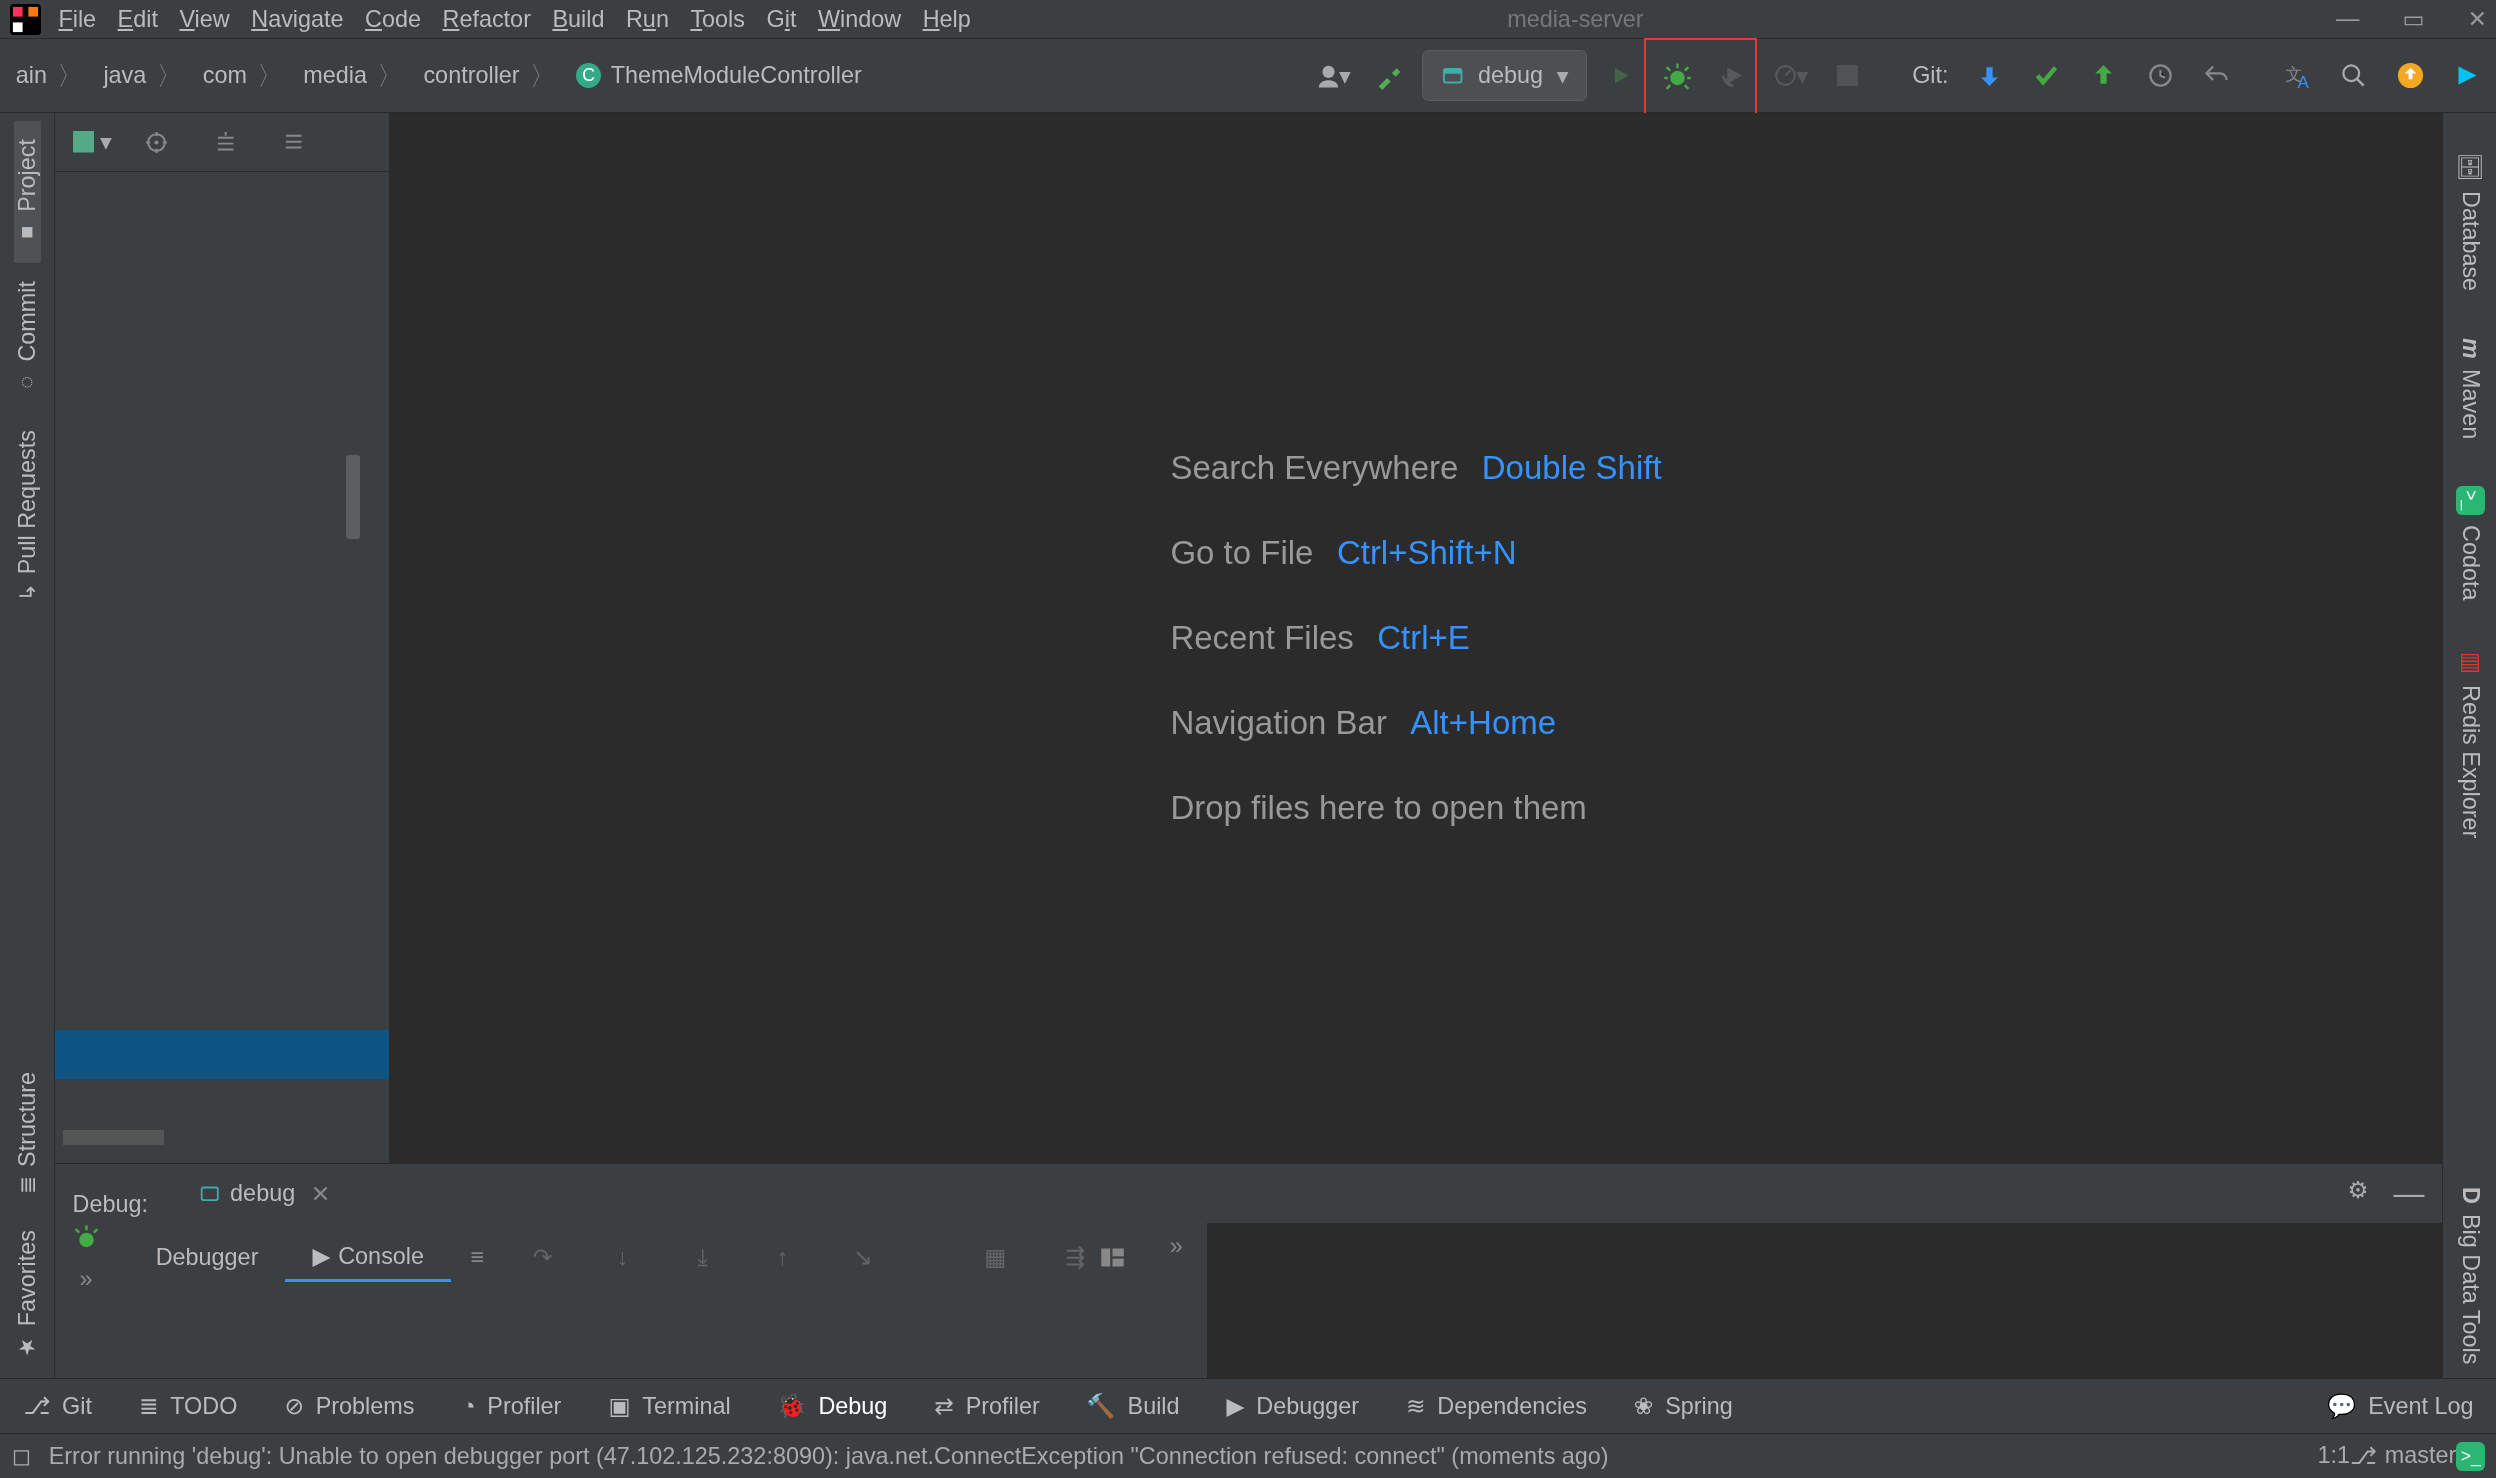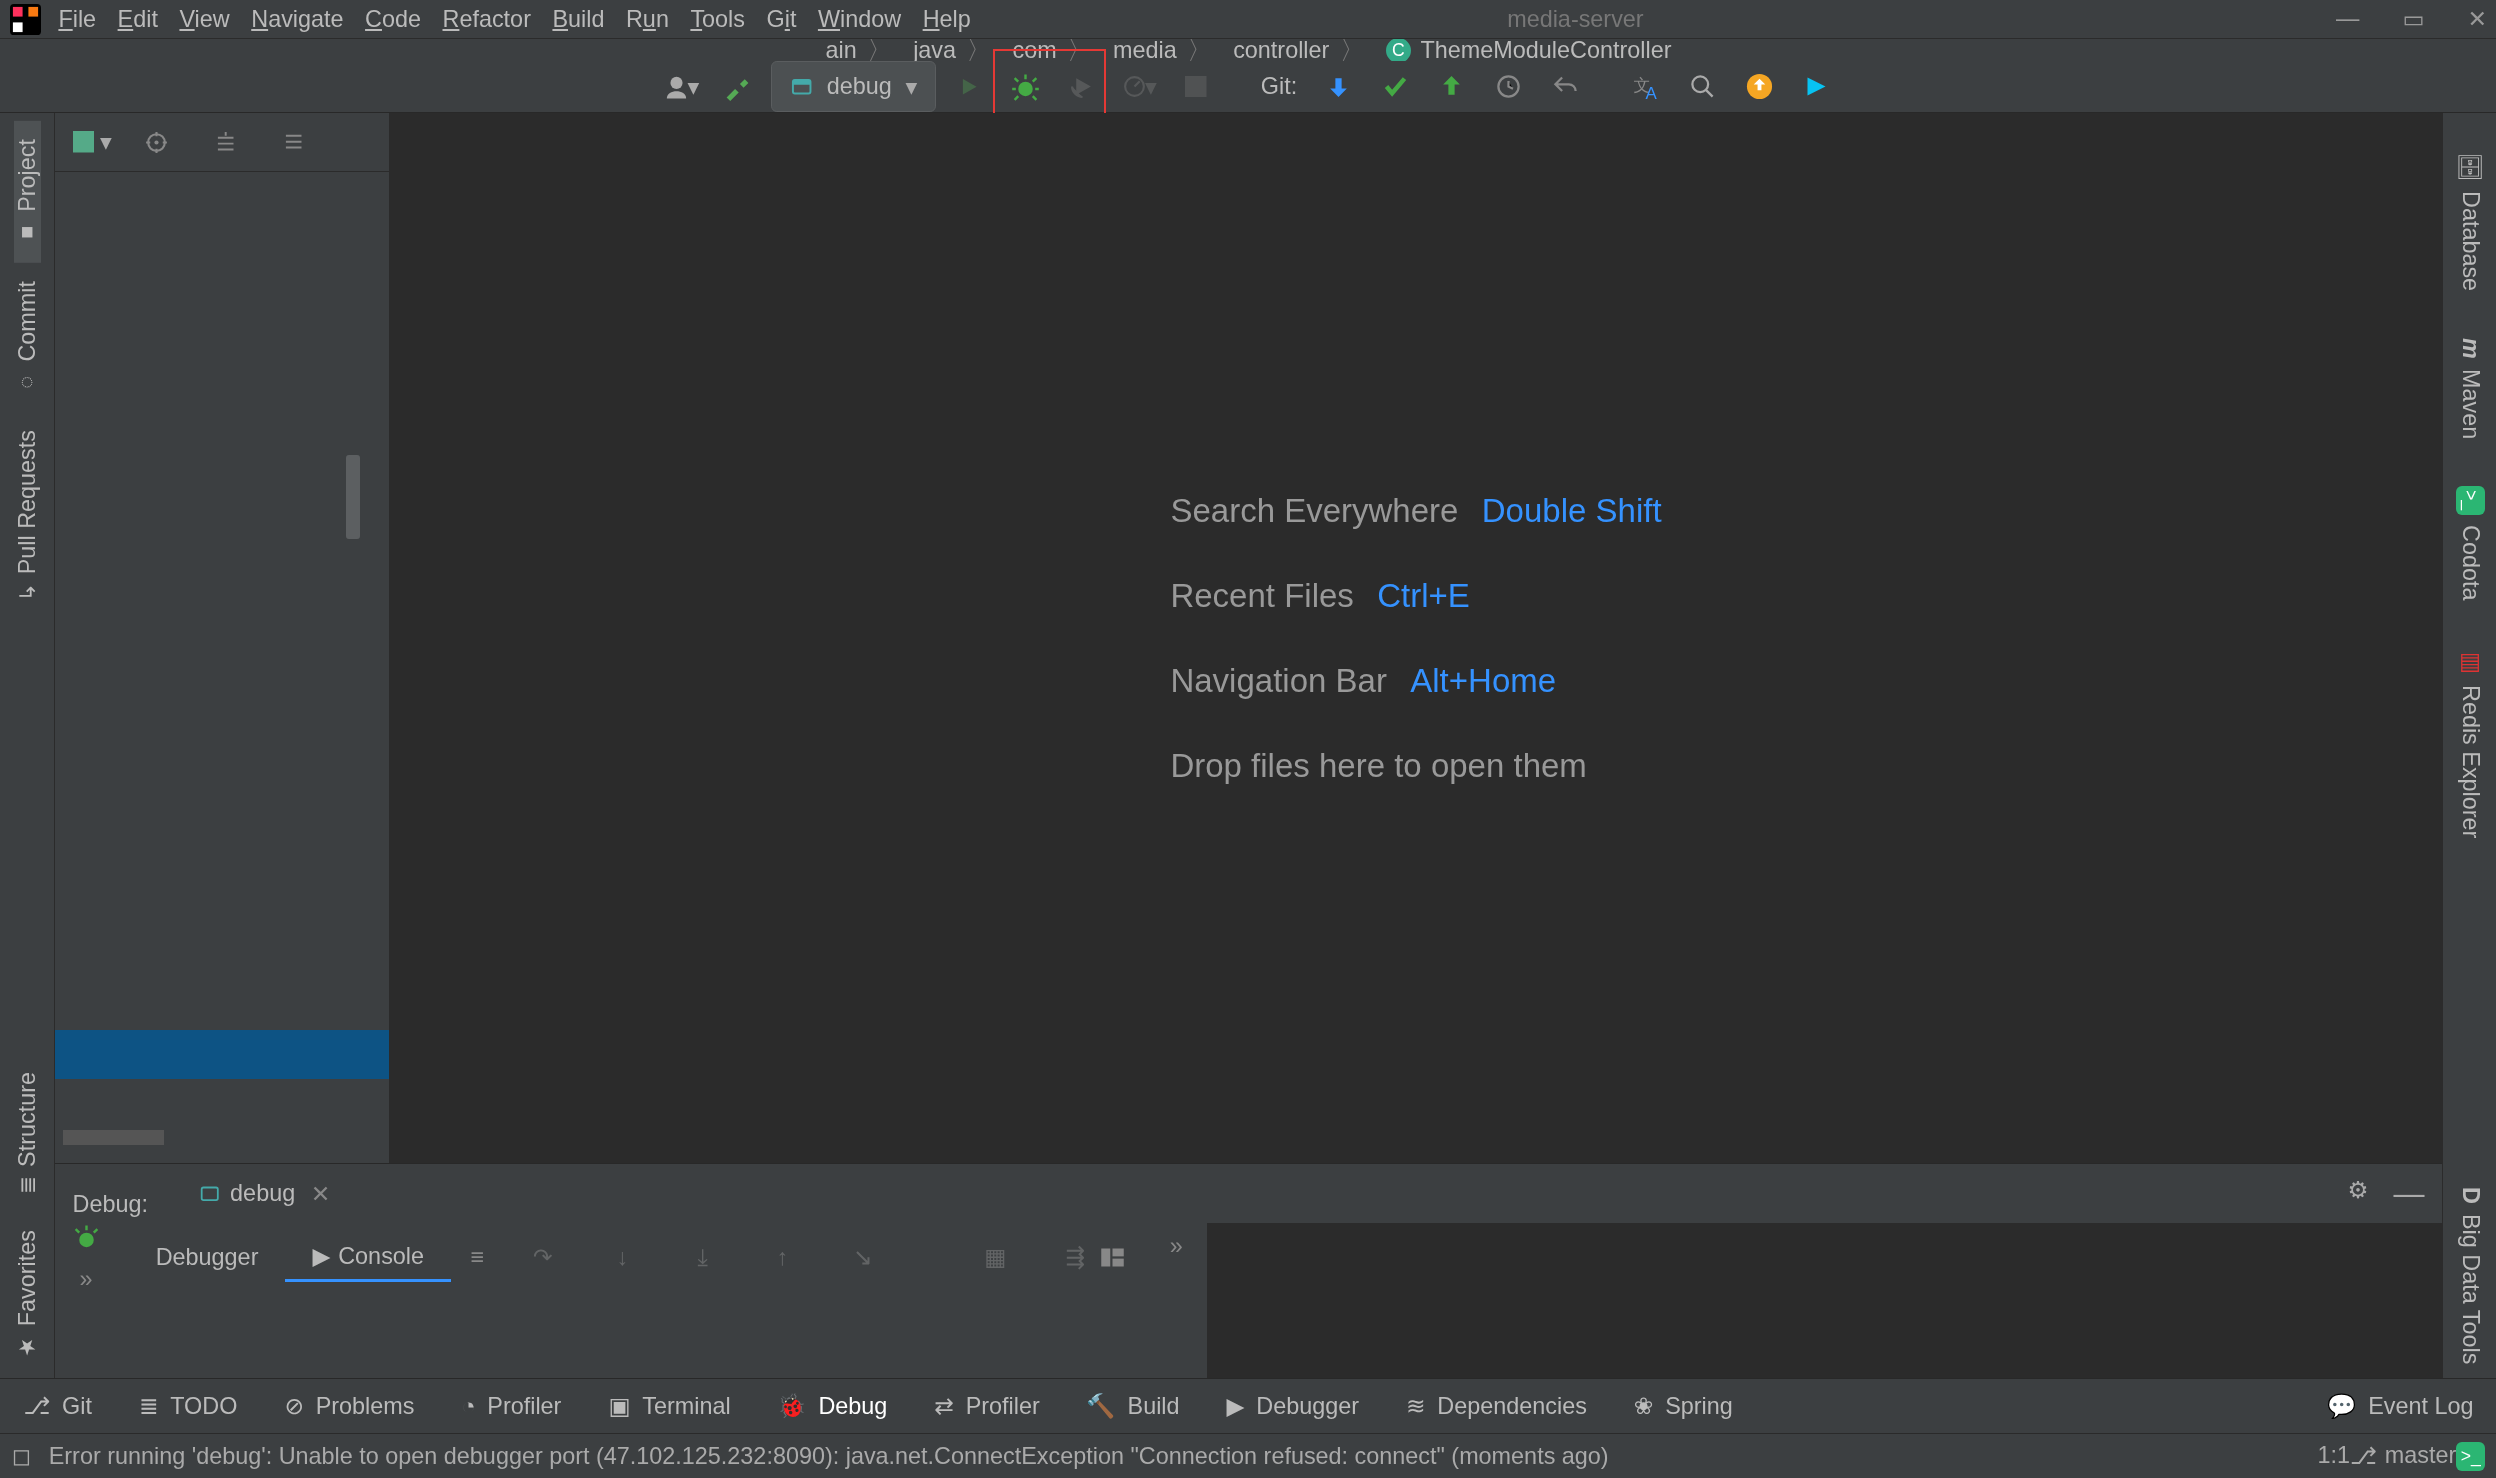--- a/index.html
+++ b/index.html
@@ -9,21 +9,21 @@
 .titlebar { height:39px; background:#3c3f41; display:flex; align-items:center; padding:0 9.8px; border-bottom:1px solid #2b2b2b; }
 .titlebar .logo { width:31px; height:31px; margin-right:17.6px; }
 .titlebar .menus { display:flex; gap:21.5px; align-items:center; }
 .titlebar .menus span { color:#bbb; cursor:pointer; }
 .titlebar .menus span u { text-decoration:underline; }
 .titlebar .project-name { flex:1; text-align:center; color:#777; margin-left:-156px; }
 .titlebar .winbtns { display:flex; gap:43px; color:#999; }
 .titlebar .winbtns span { cursor:pointer; }
 
 
-.toolbar { height:74px; background:#3c3f41; display:flex; align-items:center; padding:0 6px; border-bottom:1px solid #282828;flex-direction:column; }
+.toolbar { height:74px; background:#3c3f41; display:flex; align-items:center; padding:0 6px; border-bottom:1px solid #282828; }
 .breadcrumb { display:flex; align-items:center; overflow:hidden; }
 .crumb { display:flex; align-items:center; padding:0 9.8px; color:#bbb; white-space:nowrap; }
 .crumb .sep { color:#777; margin-left:9.8px; font-size:27px; }
 .class-icon { display:inline-flex; width:25px; height:25px; border-radius:50%; background:#3a8; color:#fff; align-items:center; justify-content:center; font-size:17.6px; margin-right:9.8px; }
 .toolbar-spacer { flex:1; }
 .toolbar-actions { display:flex; align-items:center; gap:9.8px; }
 .ta-btn { width:47px; height:47px; display:flex; align-items:center; justify-content:center; cursor:pointer; color:#aaa; }
 .ta-btn.disabled { opacity:0.35; cursor:default; }
 .run-select { display:flex; align-items:center; background:#4c5052; border:1px solid #5a5d5f; border-radius:5.9px; height:51px; padding:0 17.6px; gap:13.7px; cursor:pointer; }
 .bug-highlight { position:relative; }
@@ -307,20 +307,24 @@
         </div>
       </div>
 
       <div class="editor">
         <div class="hints">
           <div class="row">
               <span>Search Everywhere</span>
               <span class="key">Double Shift</span>
             </div>
           <div class="row">
+              <span>Go to File</span>
+              <span class="key">Ctrl+Shift+N</span>
+            </div>
+          <div class="row">
               <span>Recent Files</span>
               <span class="key">Ctrl+E</span>
             </div>
           <div class="row">
               <span>Navigation Bar</span>
               <span class="key">Alt+Home</span>
             </div>
           <div class="row">
               <span>Drop files here to open them</span>
             </div>

